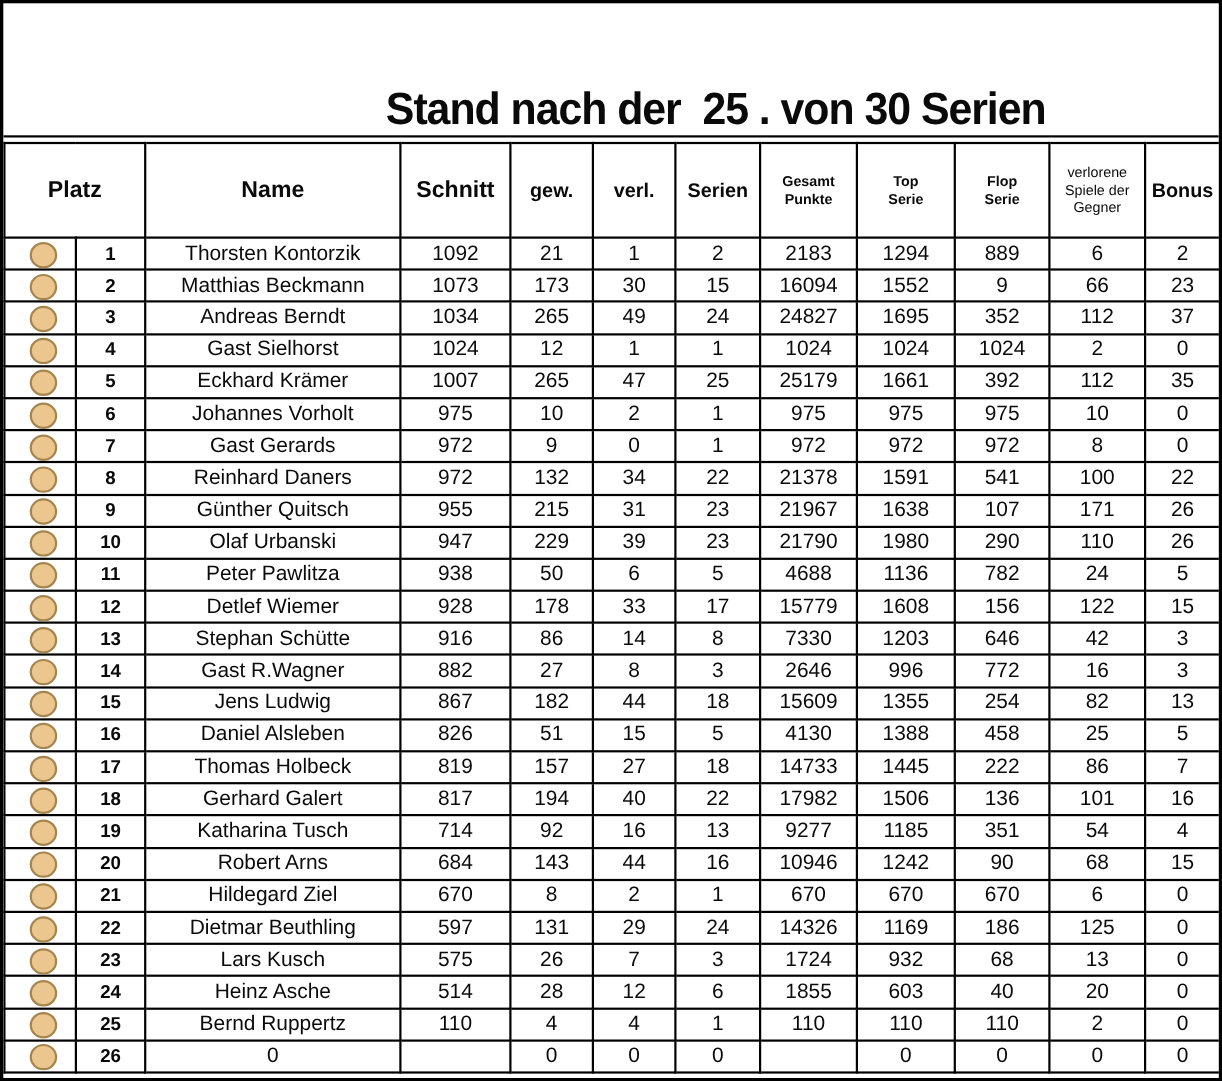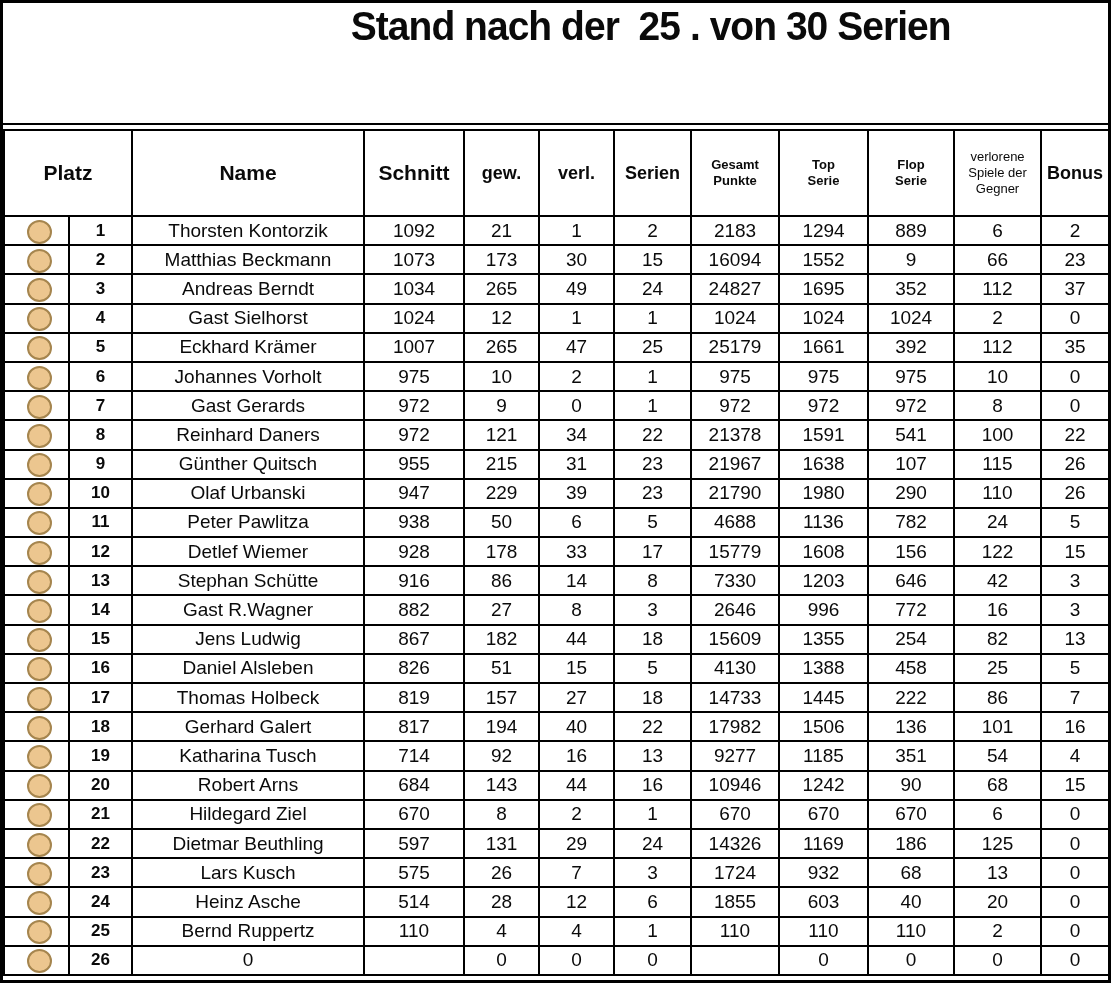--- a/index.html
+++ b/index.html
@@ -15,21 +15,21 @@
     box-sizing: border-box;
     border: 3px solid #000000;
     background: #ffffff;
     overflow: hidden;
   }
   .title-block {
     box-sizing: border-box;
     height: 122px;
     border-bottom: 2px solid #000000;
     display: flex;
-    align-items: flex-start;
+    align-items: flex-end;
     justify-content: center;
   }
   .title-text {
     font-size: 41px;
     font-weight: 700;
     color: #0a0a0a;
     white-space: pre;
     letter-spacing: -1px;
     transform: translateX(95px) scaleX(0.95);
   }
@@ -215,41 +215,41 @@
           <td class="cell cell-top">972</td>
           <td class="cell cell-flop">972</td>
           <td class="cell cell-verloren">8</td>
           <td class="cell cell-bonus">0</td>
         </tr>
         <tr>
           <td class="cell icon-cell"><span class="dot" style="background: rgb(236, 198, 143); border-color: rgb(165, 133, 78);"></span></td>
           <td class="cell cell-platz">8</td>
           <td class="cell cell-name">Reinhard Daners</td>
           <td class="cell cell-schnitt">972</td>
-          <td class="cell cell-gew">121</td>
+          <td class="cell cell-gew">132</td>
           <td class="cell cell-verl">34</td>
           <td class="cell cell-serien">22</td>
           <td class="cell cell-gesamt">21378</td>
           <td class="cell cell-top">1591</td>
           <td class="cell cell-flop">541</td>
           <td class="cell cell-verloren">100</td>
           <td class="cell cell-bonus">22</td>
         </tr>
         <tr>
           <td class="cell icon-cell"><span class="dot" style="background: rgb(236, 198, 143); border-color: rgb(165, 133, 78);"></span></td>
           <td class="cell cell-platz">9</td>
           <td class="cell cell-name">Günther Quitsch</td>
           <td class="cell cell-schnitt">955</td>
           <td class="cell cell-gew">215</td>
           <td class="cell cell-verl">31</td>
           <td class="cell cell-serien">23</td>
           <td class="cell cell-gesamt">21967</td>
           <td class="cell cell-top">1638</td>
           <td class="cell cell-flop">107</td>
-          <td class="cell cell-verloren">115</td>
+          <td class="cell cell-verloren">171</td>
           <td class="cell cell-bonus">26</td>
         </tr>
         <tr>
           <td class="cell icon-cell"><span class="dot" style="background: rgb(236, 198, 143); border-color: rgb(165, 133, 78);"></span></td>
           <td class="cell cell-platz">10</td>
           <td class="cell cell-name">Olaf Urbanski</td>
           <td class="cell cell-schnitt">947</td>
           <td class="cell cell-gew">229</td>
           <td class="cell cell-verl">39</td>
           <td class="cell cell-serien">23</td>

